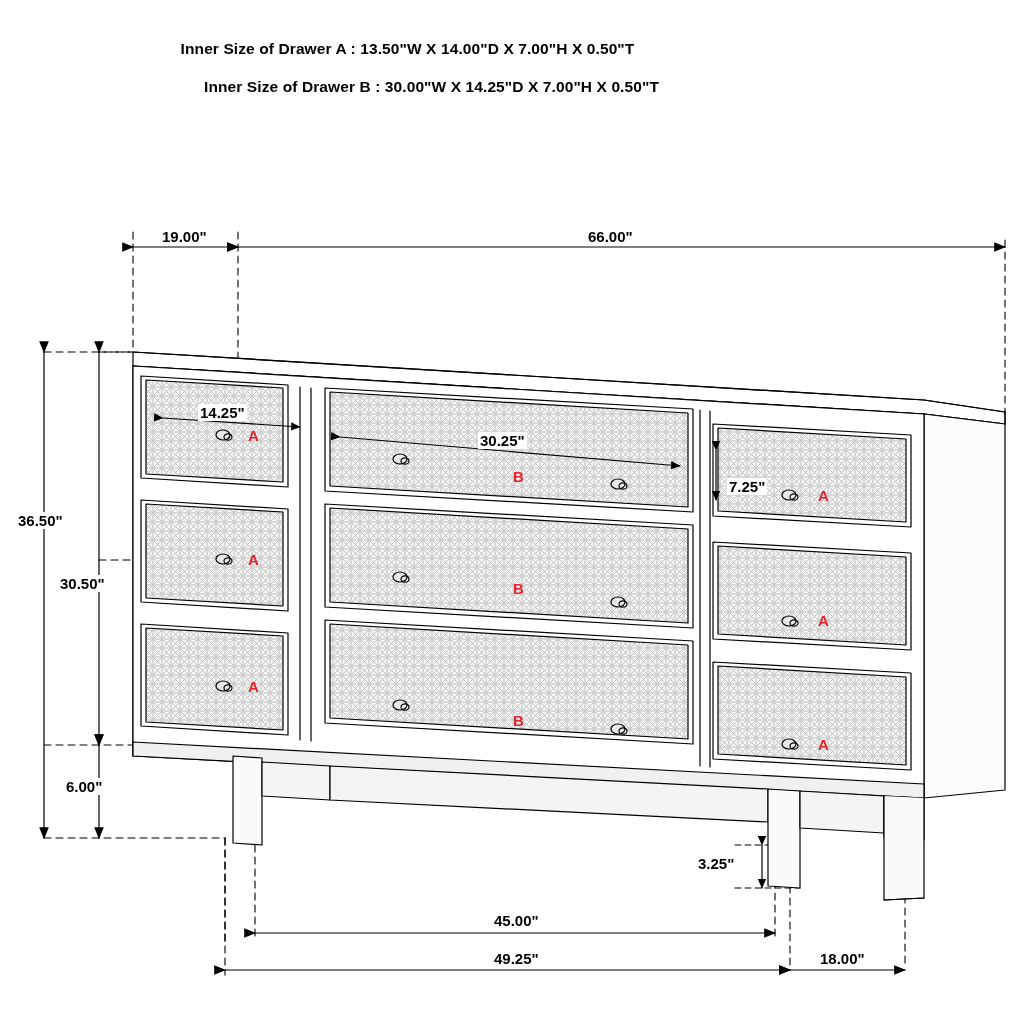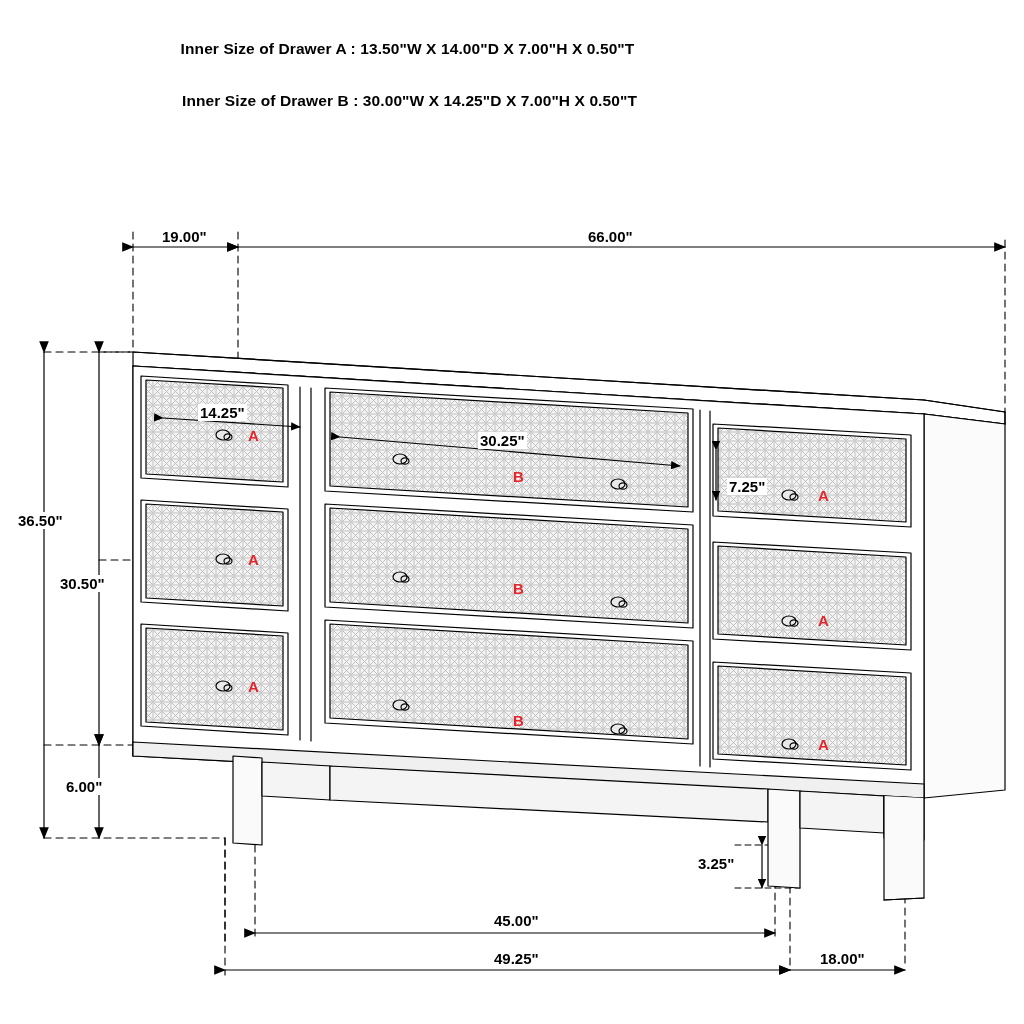--- a/index.html
+++ b/index.html
@@ -13,21 +13,21 @@
   }
   #stage{position:absolute;left:0;top:0;width:1024px;height:1024px;}
   .hdr{
     position:absolute;left:0;top:0;width:1024px;
     text-align:center;
     font-weight:bold;
     font-size:15.5px;
     letter-spacing:0.1px;
   }
   .hdr .l1{position:absolute;top:40px;width:815px;}
-  .hdr .l2{position:absolute;top:92px;width:819px;}
+  .hdr .l2{position:absolute;top:78px;width:819px;margin-left:22px;}
   svg{position:absolute;left:0;top:0;}
   .dimtxt{
     position:absolute;
     font-weight:bold;
     font-size:15px;
     white-space:nowrap;
     background:#fff;
     padding:0 2px;
   }
   .abtxt{

